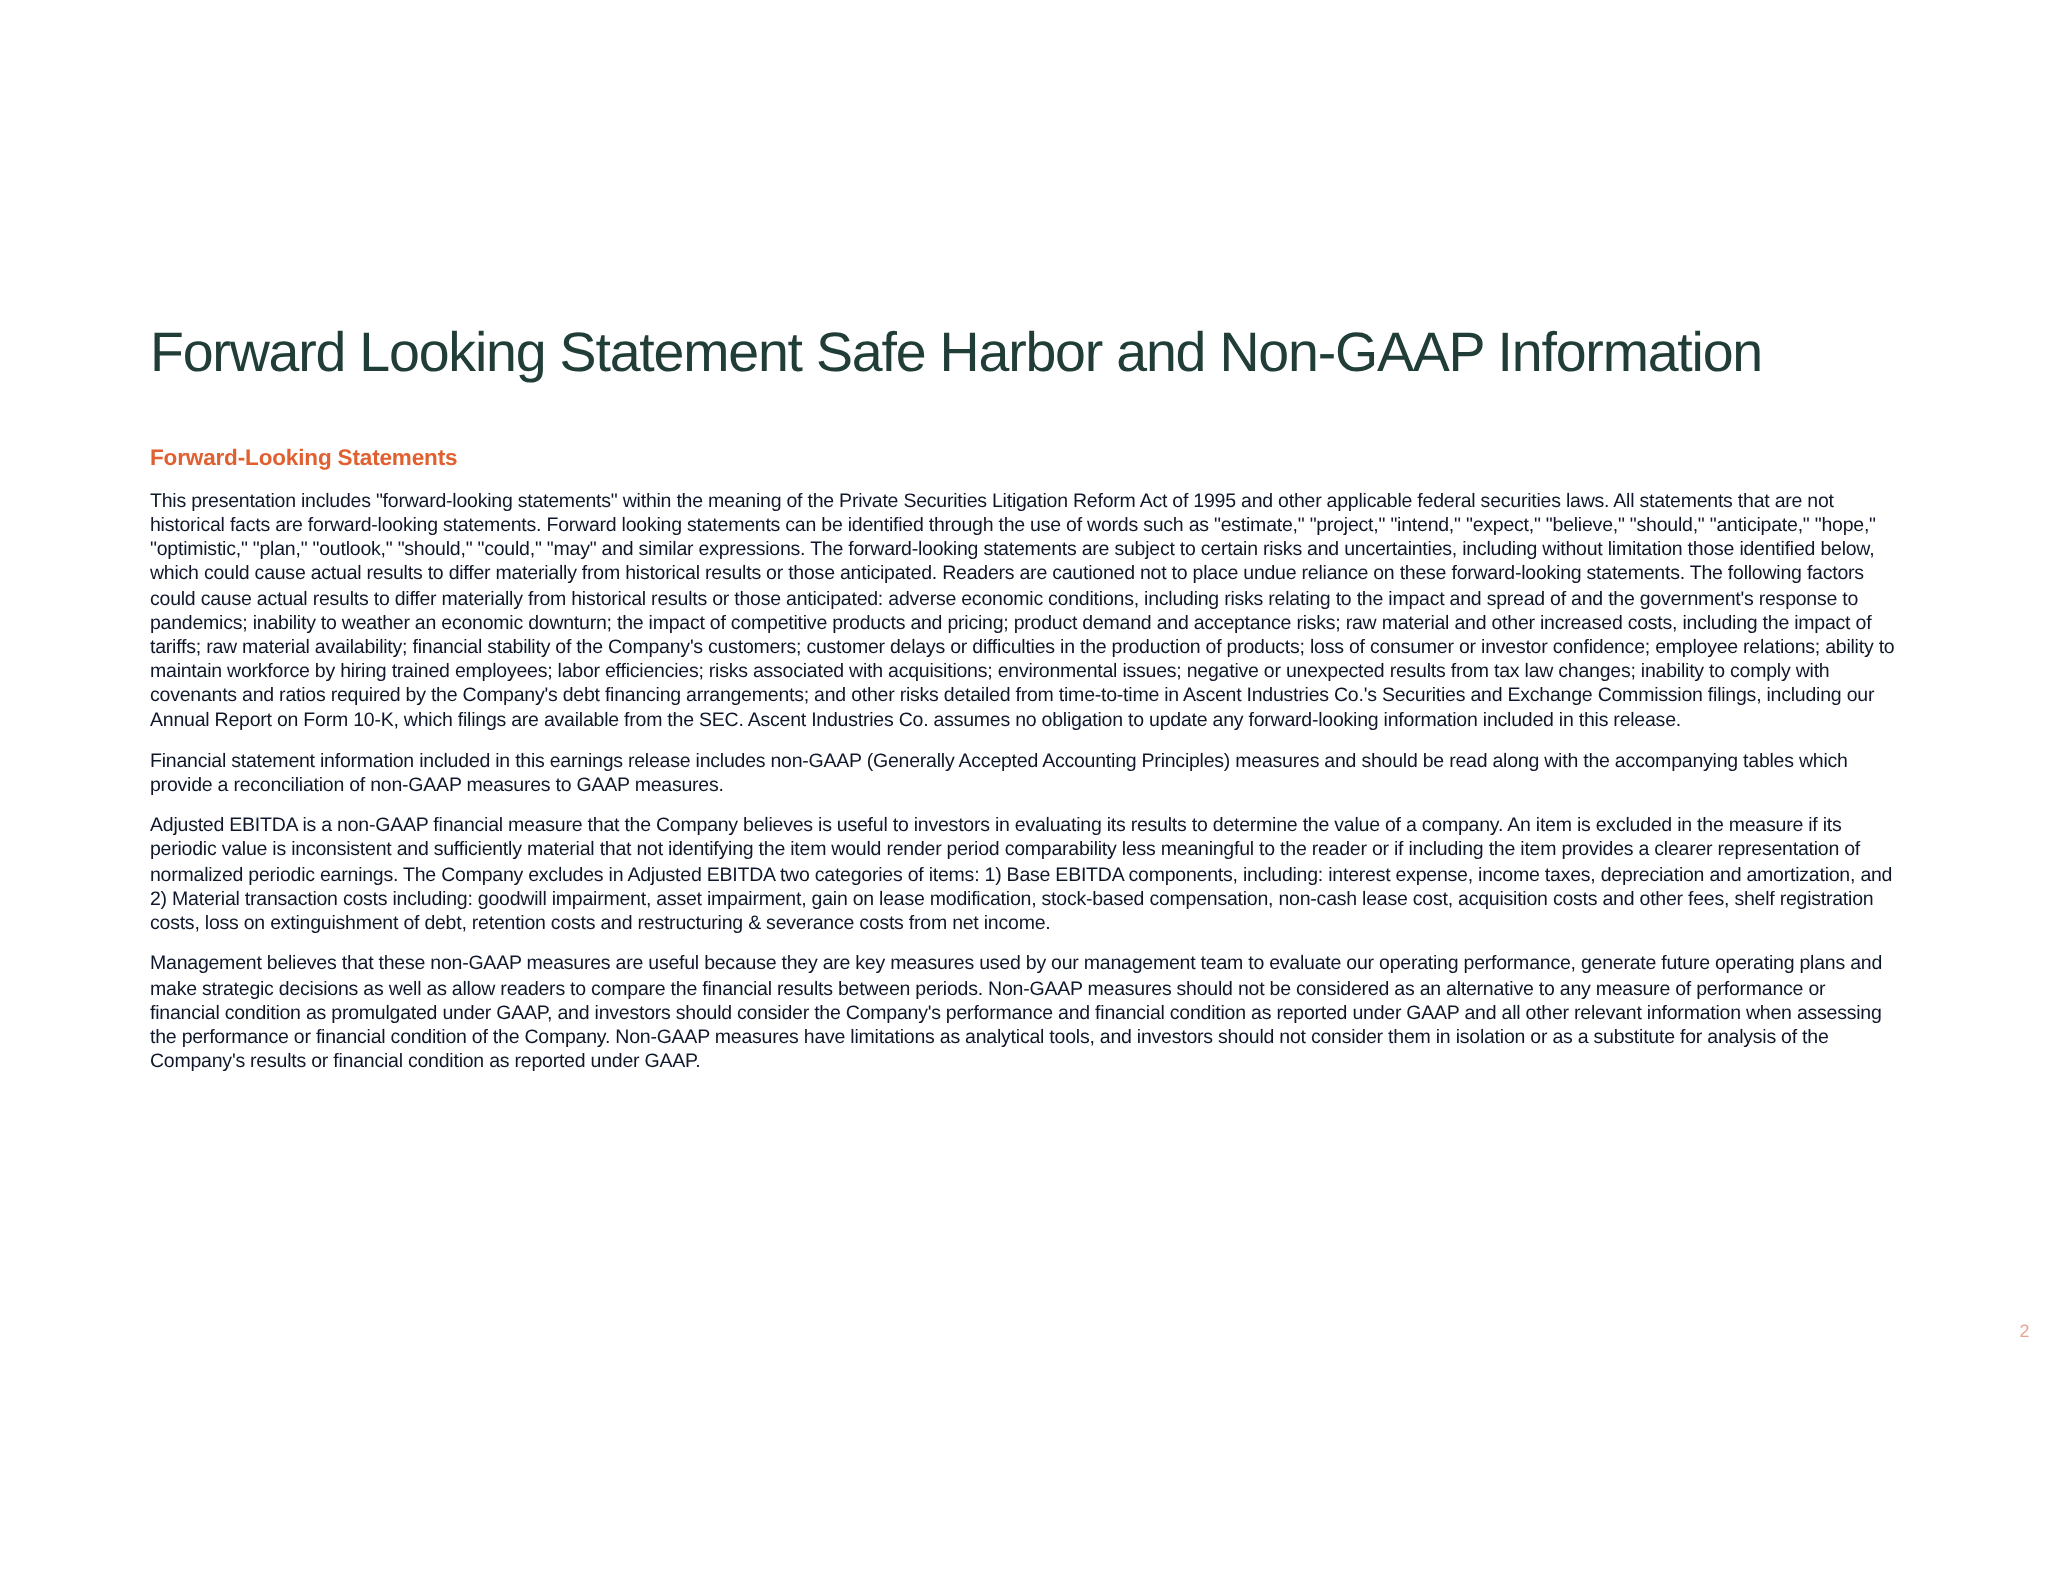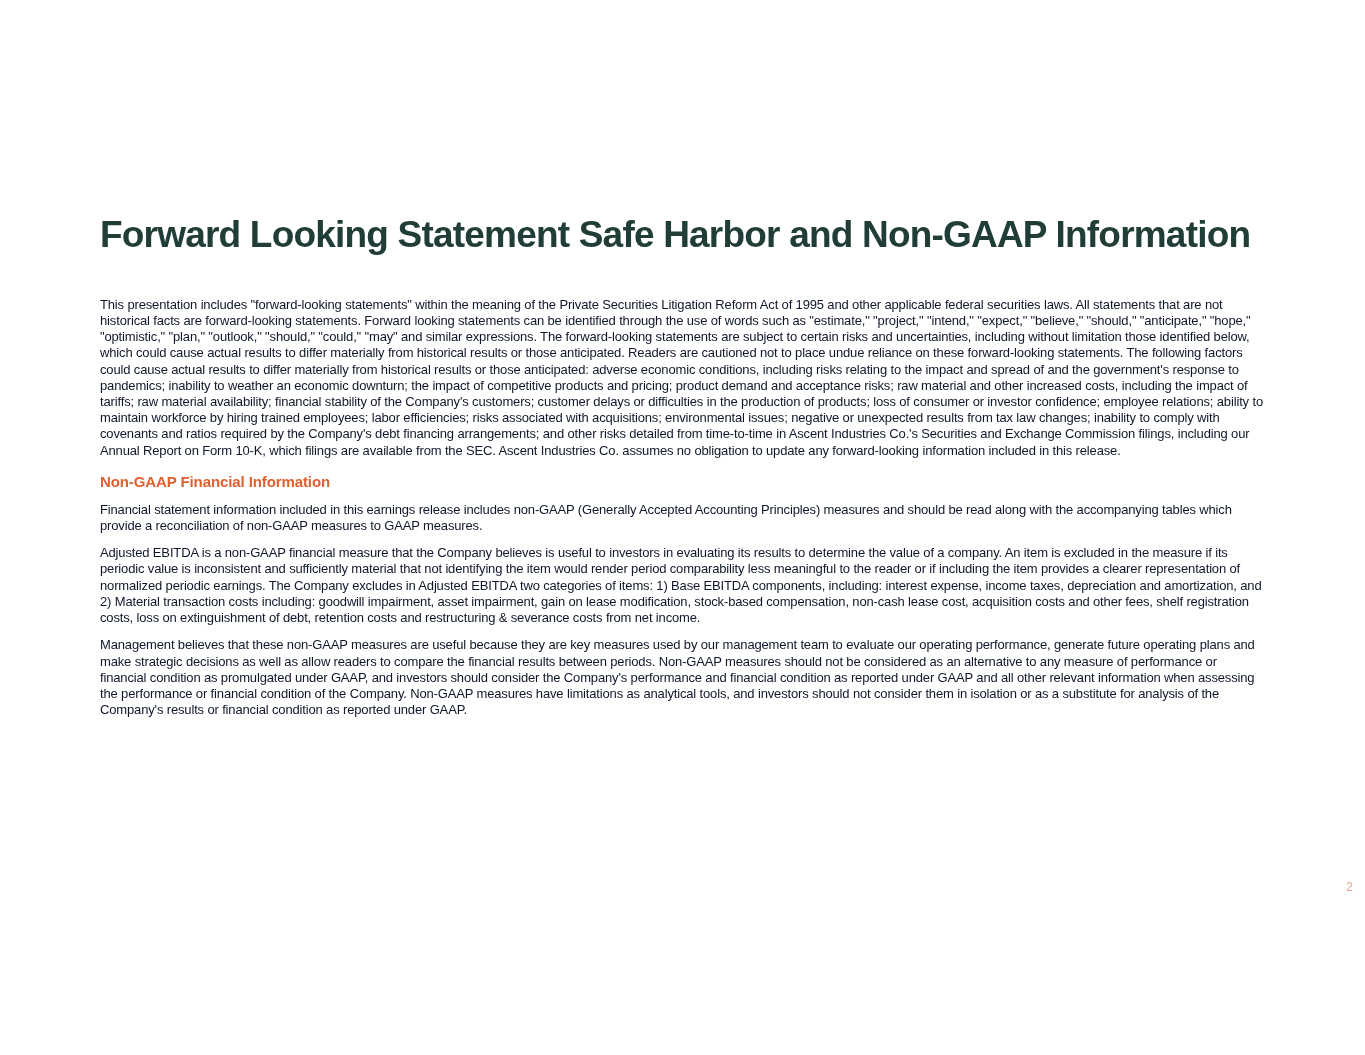--- a/index.html
+++ b/index.html
@@ -18,21 +18,21 @@
   .content {
     position: absolute;
     left: 100px;
     top: 216px;
     width: 1166px;
   }
   .page-title {
     margin: 0 0 42px 0;
     font-size: 37px;
     line-height: 1.05;
-    font-weight: 700;
+    font-weight: 400;
     letter-spacing: -0.8px;
     color: #213d37;
     font-stretch: condensed;
   }
   .section-heading {
     margin: 14px 0 12px 0;
     font-size: 15px;
     font-weight: 700;
     letter-spacing: -0.1px;
     color: #e0602f;
@@ -57,24 +57,24 @@
   }
 </style>
 </head>
 <body>
 
 <div class="slide">
   <div class="content">
 
     <h1 class="page-title">Forward Looking Statement Safe Harbor and Non-GAAP Information</h1>
 
+    <h2 class="section-heading">Forward-Looking Statements</h2>
 
     <p class="body-para">This presentation includes "forward-looking statements" within the meaning of the Private Securities Litigation Reform Act of 1995 and other applicable federal securities laws. All statements that are not historical facts are forward-looking statements. Forward looking statements can be identified through the use of words such as "estimate," "project," "intend," "expect," "believe," "should," "anticipate," "hope," "optimistic," "plan," "outlook," "should," "could," "may" and similar expressions. The forward-looking statements are subject to certain risks and uncertainties, including without limitation those identified below, which could cause actual results to differ materially from historical results or those anticipated. Readers are cautioned not to place undue reliance on these forward-looking statements. The following factors could cause actual results to differ materially from historical results or those anticipated: adverse economic conditions, including risks relating to the impact and spread of and the government's response to pandemics; inability to weather an economic downturn; the impact of competitive products and pricing; product demand and acceptance risks; raw material and other increased costs, including the impact of tariffs; raw material availability; financial stability of the Company's customers; customer delays or difficulties in the production of products; loss of consumer or investor confidence; employee relations; ability to maintain workforce by hiring trained employees; labor efficiencies; risks associated with acquisitions; environmental issues; negative or unexpected results from tax law changes; inability to comply with covenants and ratios required by the Company's debt financing arrangements; and other risks detailed from time-to-time in Ascent Industries Co.'s Securities and Exchange Commission filings, including our Annual Report on Form 10-K, which filings are available from the SEC. Ascent Industries Co. assumes no obligation to update any forward-looking information included in this release.</p>
 
-    <h2 class="section-heading">Non-GAAP Financial Information</h2>
 
     <p class="body-para">Financial statement information included in this earnings release includes non-GAAP (Generally Accepted Accounting Principles) measures and should be read along with the accompanying tables which provide a reconciliation of non-GAAP measures to GAAP measures.</p>
 
     <p class="body-para">Adjusted EBITDA is a non-GAAP financial measure that the Company believes is useful to investors in evaluating its results to determine the value of a company. An item is excluded in the measure if its periodic value is inconsistent and sufficiently material that not identifying the item would render period comparability less meaningful to the reader or if including the item provides a clearer representation of normalized periodic earnings. The Company excludes in Adjusted EBITDA two categories of items: 1) Base EBITDA components, including: interest expense, income taxes, depreciation and amortization, and 2) Material transaction costs including: goodwill impairment, asset impairment, gain on lease modification, stock-based compensation, non-cash lease cost, acquisition costs and other fees, shelf registration costs, loss on extinguishment of debt, retention costs and restructuring &amp; severance costs from net income.</p>
 
     <p class="body-para">Management believes that these non-GAAP measures are useful because they are key measures used by our management team to evaluate our operating performance, generate future operating plans and make strategic decisions as well as allow readers to compare the financial results between periods. Non-GAAP measures should not be considered as an alternative to any measure of performance or financial condition as promulgated under GAAP, and investors should consider the Company's performance and financial condition as reported under GAAP and all other relevant information when assessing the performance or financial condition of the Company. Non-GAAP measures have limitations as analytical tools, and investors should not consider them in isolation or as a substitute for analysis of the Company's results or financial condition as reported under GAAP.</p>
 
   </div>
 
   <div class="page-number">2</div>

